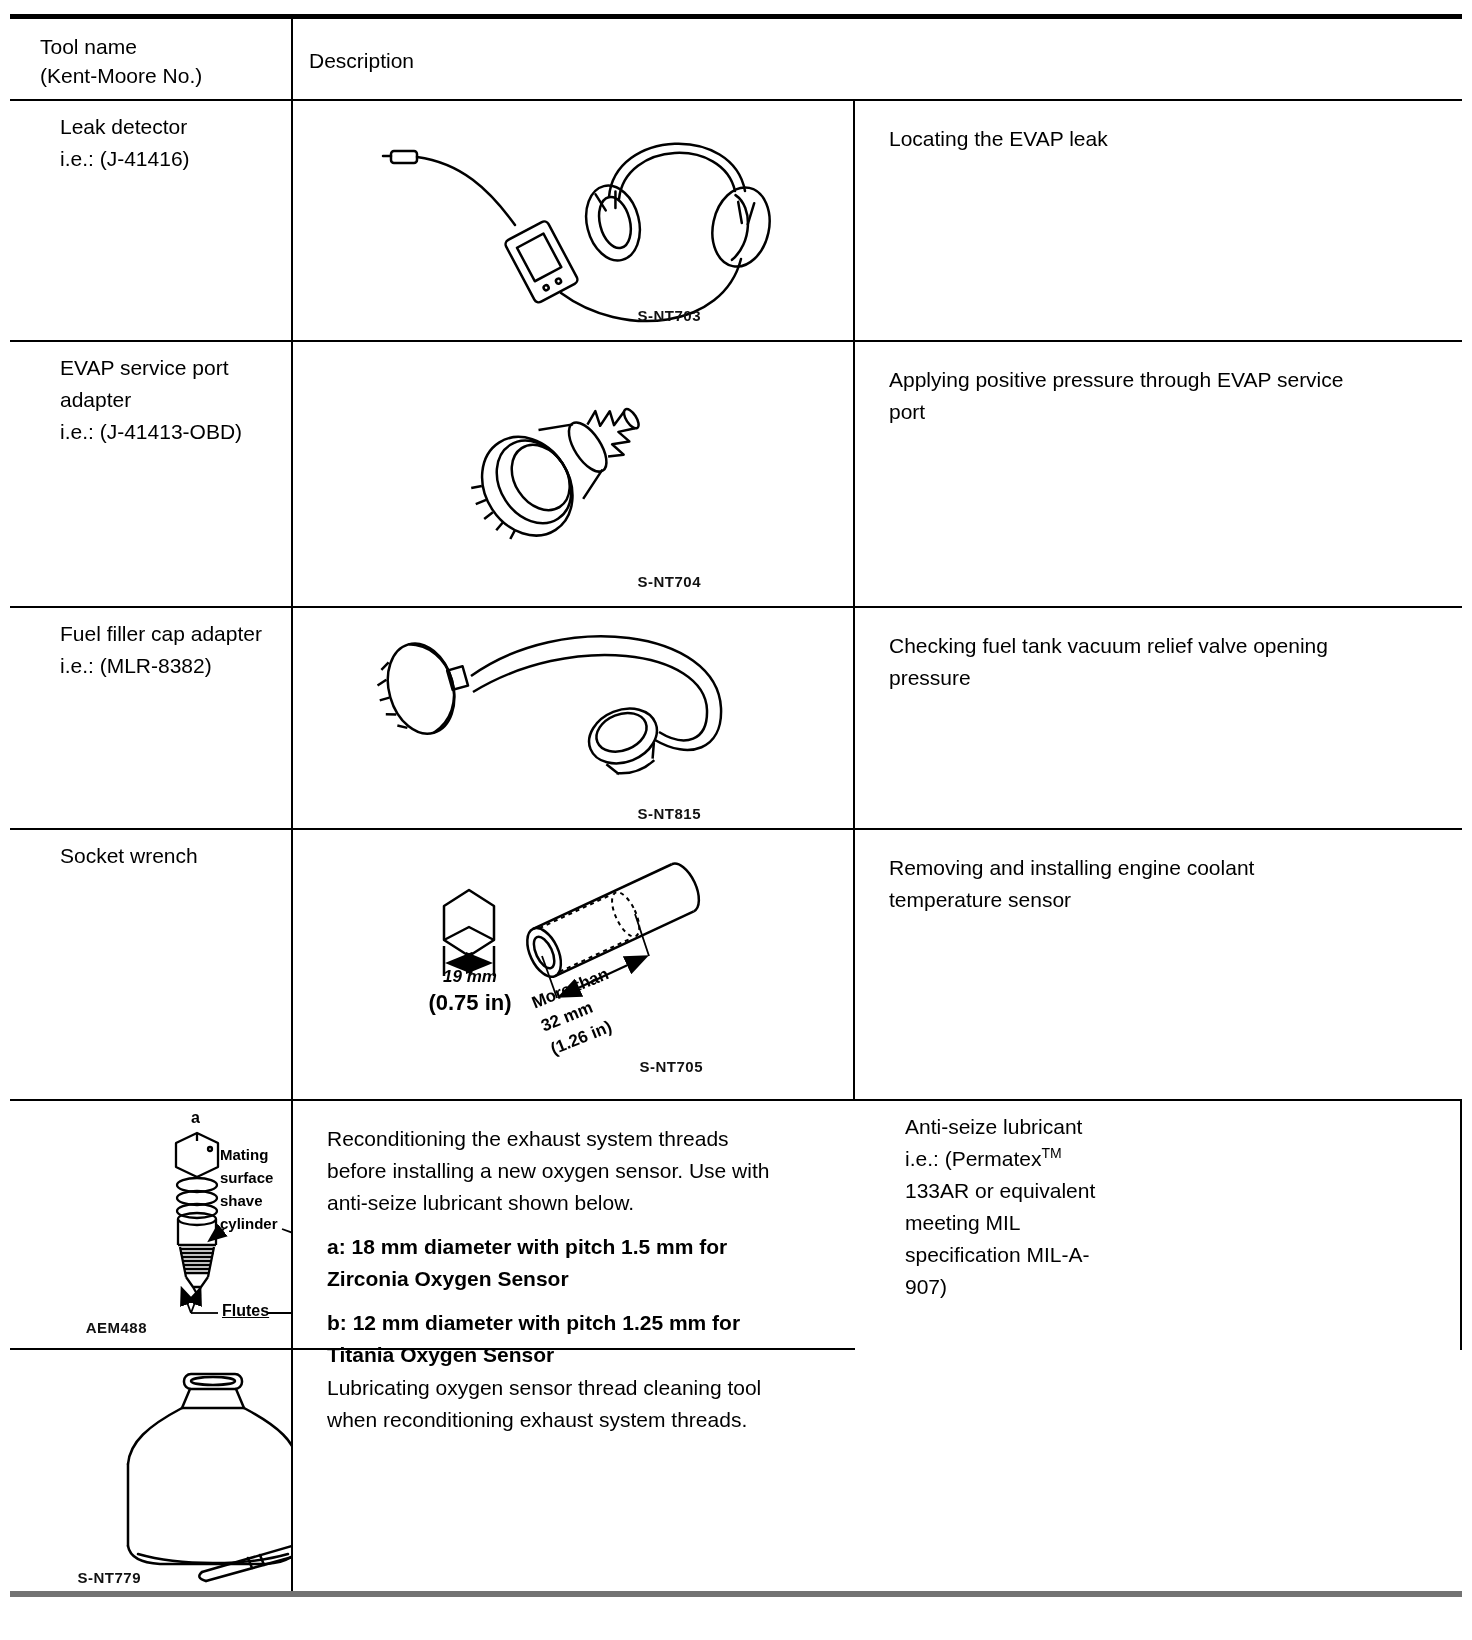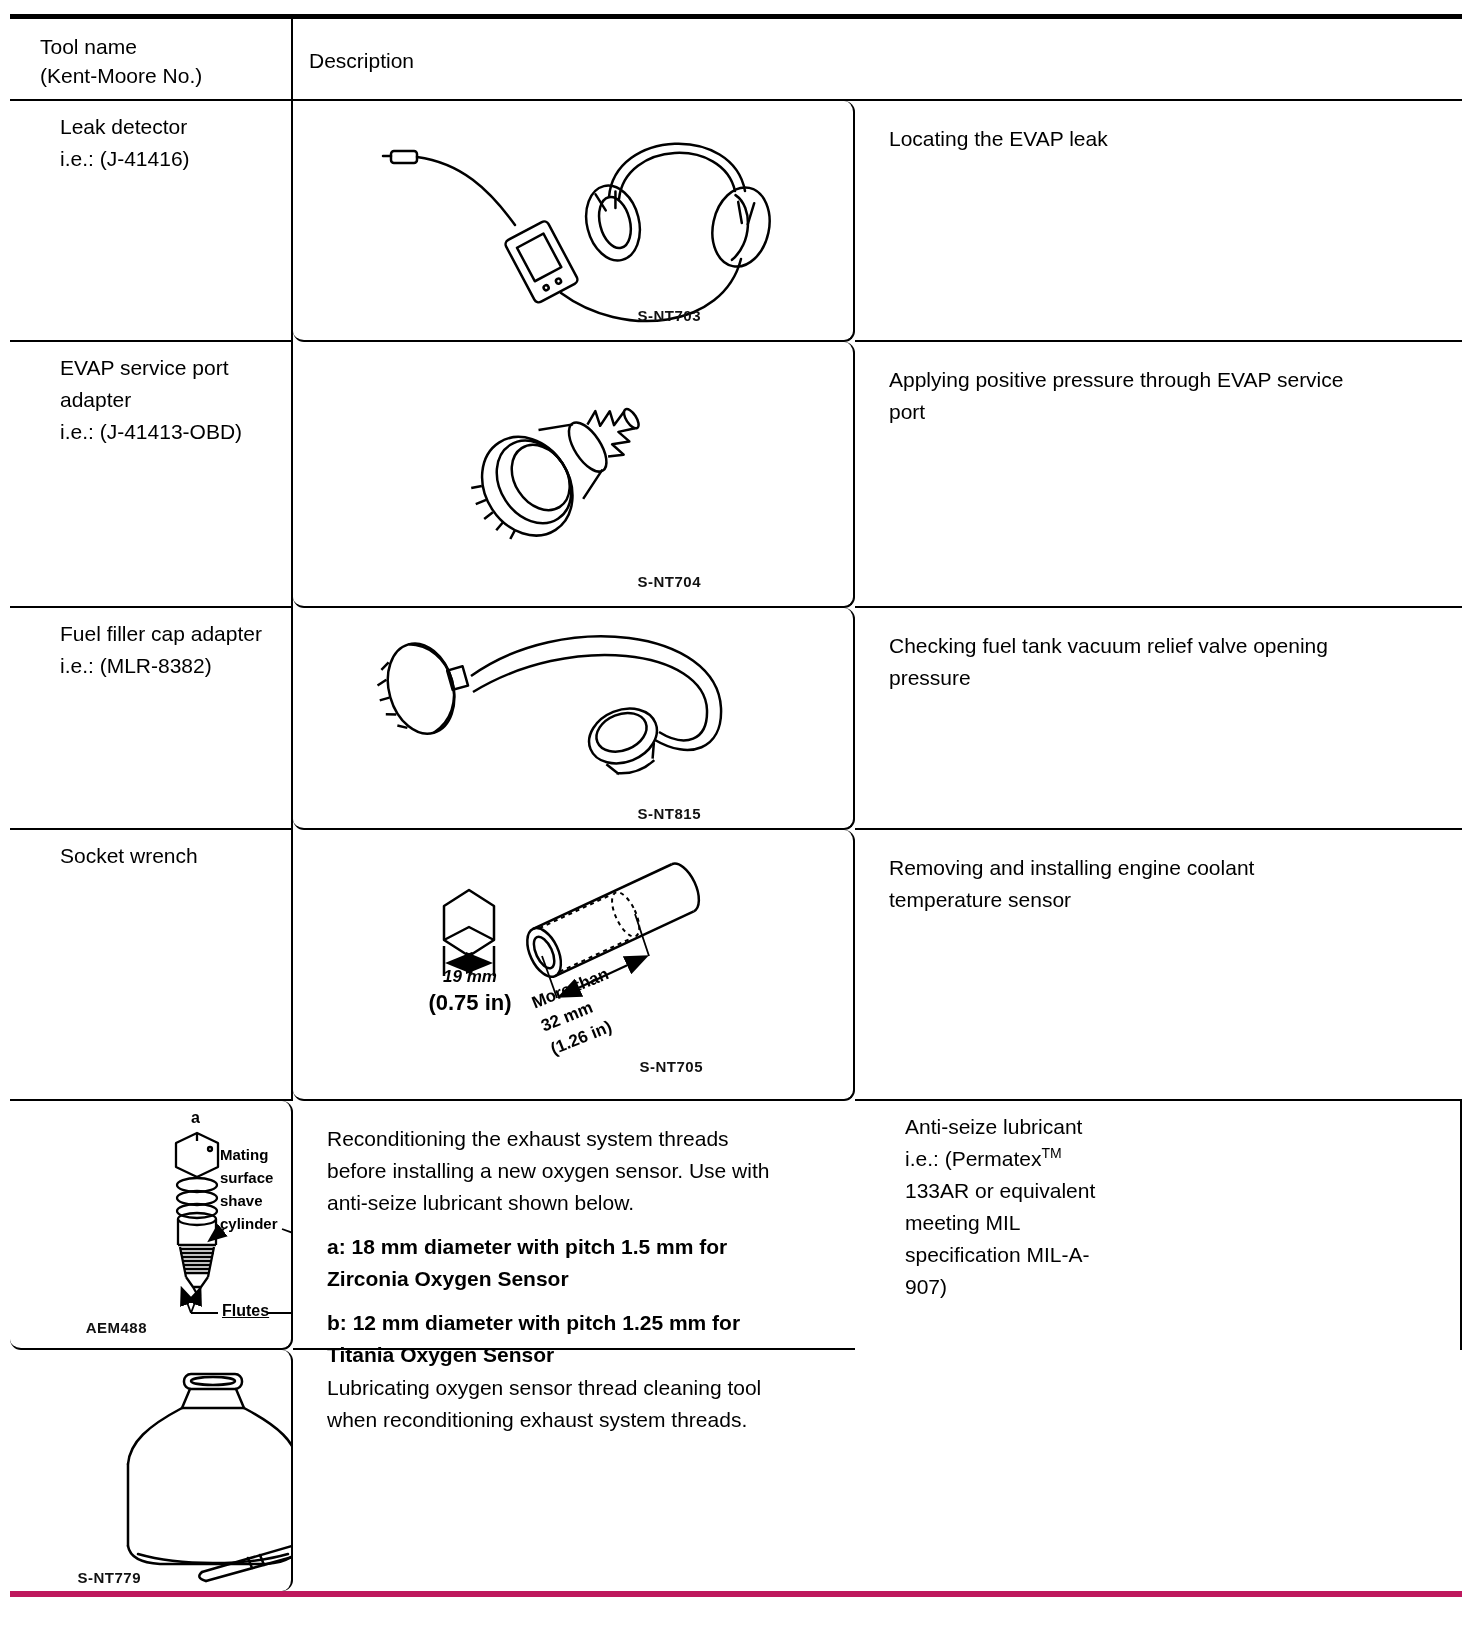--- a/index.html
+++ b/index.html
@@ -1,25 +1,25 @@
 <!DOCTYPE html>
 <html><head>
 <meta charset="utf-8">
 <style>
   html,body{margin:0;padding:0;background:#fff;}
   .page{position:relative;width:1472px;height:1640px;background:#ffffff;overflow:hidden;
         font-family:"Liberation Sans","DejaVu Sans",sans-serif;color:#000;}
   .tbl{position:absolute;left:10px;top:14px;width:1452px;
        display:grid;grid-template-columns:283px 562px auto;
        grid-template-rows:82px 241px 266px 222px 271px 249px 241px;
-       border-top:5px solid #000;border-bottom:6px solid #be185d;}
+       border-top:5px solid #000;border-bottom:6px solid #737373;}
   .cell{box-sizing:border-box;border-bottom:2px solid #000;position:relative;}
   .rlast{border-bottom:none;}
   .c1{border-right:2px solid #000;padding:10px 12px 0 30px;}
-  .cfig{border-right:2px solid #000;overflow:hidden;border-radius:11px;}
+  .cfig{border-right:2px solid #000;overflow:hidden;}
   .cuse{padding:10px 10px 0 22px;}
   .hc1{padding-top:13px;}
   .hdesc{grid-column:2 / 4;padding:27px 10px 16px 16px;border-right:none;}
   .htxt{font-size:21px;line-height:29px;white-space:pre-line;}
   .tname,.tref{font-size:21px;line-height:32px;white-space:pre-line;margin-left:20px;}
   sup{font-size:14px;line-height:0;}
   .usage{margin:12px;font-size:21px;line-height:32px;white-space:pre-line;max-width:540px;}
   .usage.b{font-weight:bold;}
   .figsvg{position:absolute;left:0;top:0;}
   .figcode{position:absolute;font-size:15px;font-weight:bold;letter-spacing:.5px;color:#111;}

